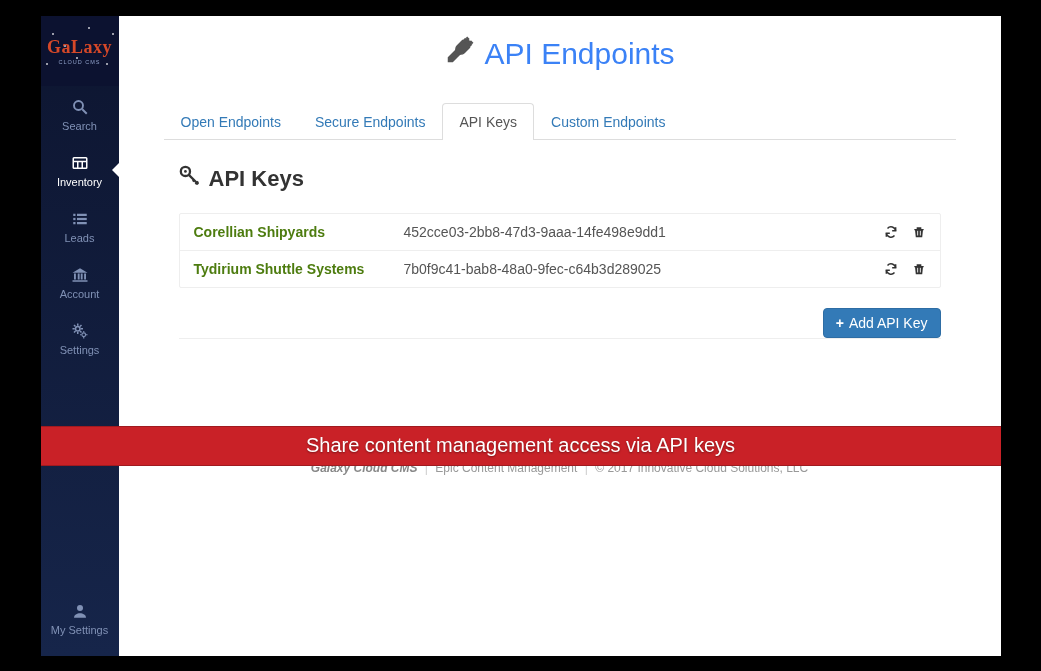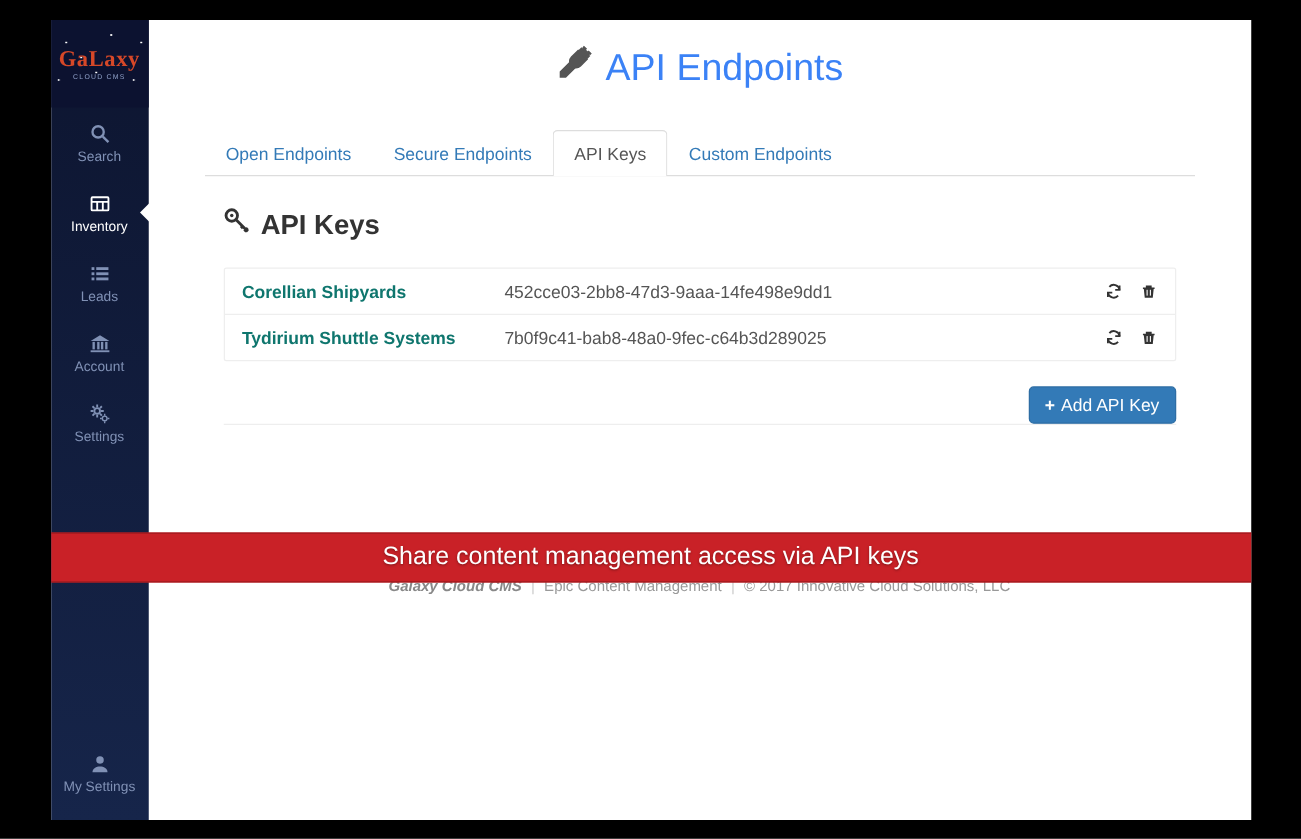--- a/index.html
+++ b/index.html
@@ -149,21 +149,21 @@
 .key-row {
   display: flex;
   align-items: center;
   padding: 10px 14px;
   border-bottom: 1px solid #eee;
 }
 .key-row:last-child { border-bottom: none; justify-content: center; }
 .key-name {
   width: 210px;
   font-weight: bold;
-  color: #0f766e;
+  color: #4d7c0f;
 }
 .key-value {
   flex: 1;
   color: #555;
   font-size: 14px;
 }
 .key-actions {
   display: flex;
   gap: 14px;
 }

